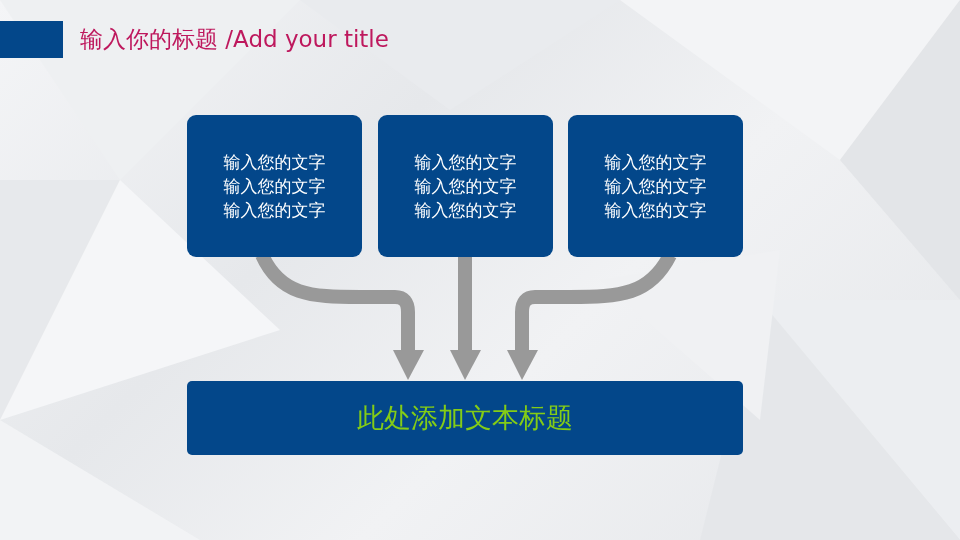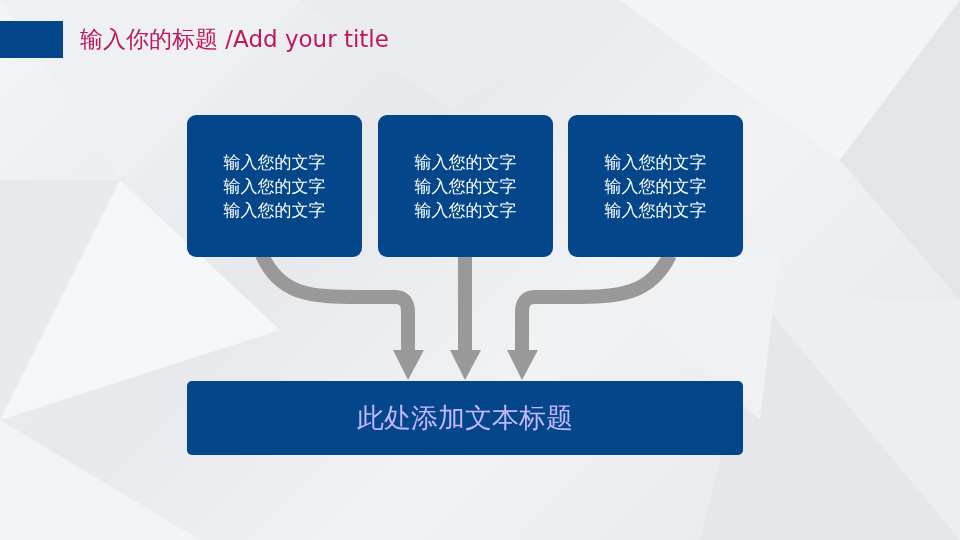--- a/index.html
+++ b/index.html
@@ -16,21 +16,21 @@
   }
   .card {
     position:absolute; top:115px; width:175px; height:142px; background:#03478a;
     border-radius:9px; color:#fff; z-index:3; display:flex; flex-direction:column;
     justify-content:center; align-items:center; font-size:17px; line-height:24px;
   }
   .card span { display:block; white-space:nowrap; }
   .arrows { position:absolute; left:0; top:0; width:960px; height:540px; z-index:1; }
   .bottom {
     position:absolute; left:187px; top:381px; width:556px; height:74px; background:#03478a;
-    border-radius:5px; color:#c4b5fd; z-index:3; display:flex; align-items:center; justify-content:center;
+    border-radius:5px; color:#84cc16; z-index:3; display:flex; align-items:center; justify-content:center;
     font-size:27px;
   }
 </style>
 </head>
 <body>
 
 <svg class="poly" width="960" height="540" viewBox="0 0 960 540">
   <polygon points="0,0 300,0 120,180" fill="#eef0f2"></polygon>
   <polygon points="300,0 620,0 450,110" fill="#e9ebee"></polygon>
   <polygon points="620,0 960,0 840,160" fill="#f3f4f6"></polygon>

